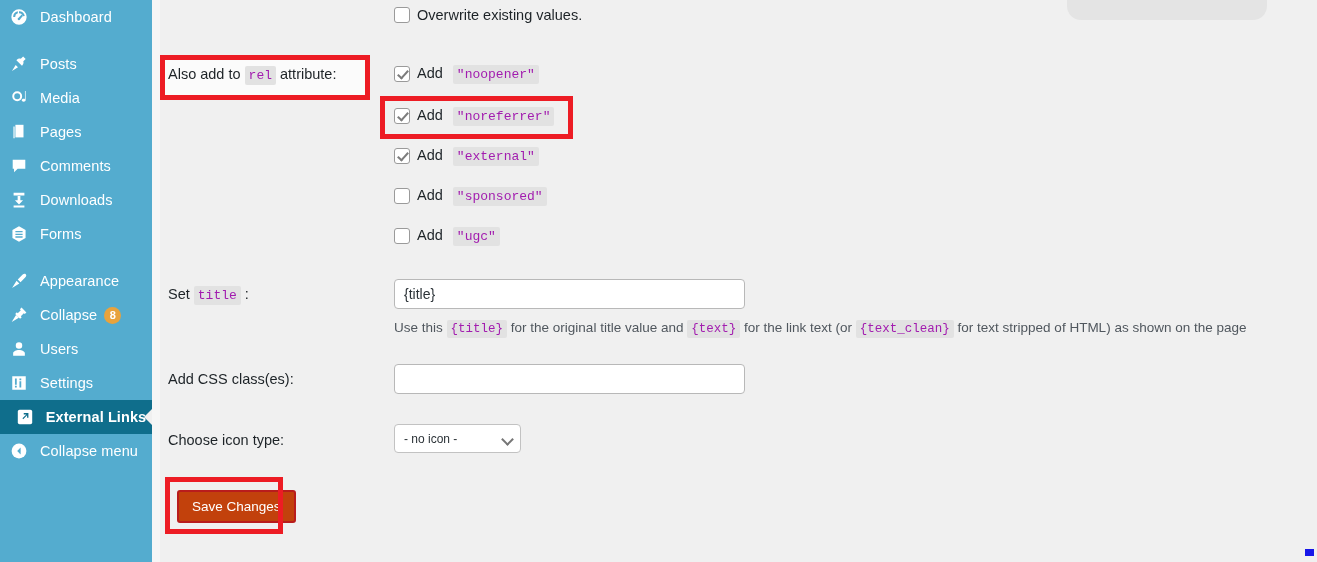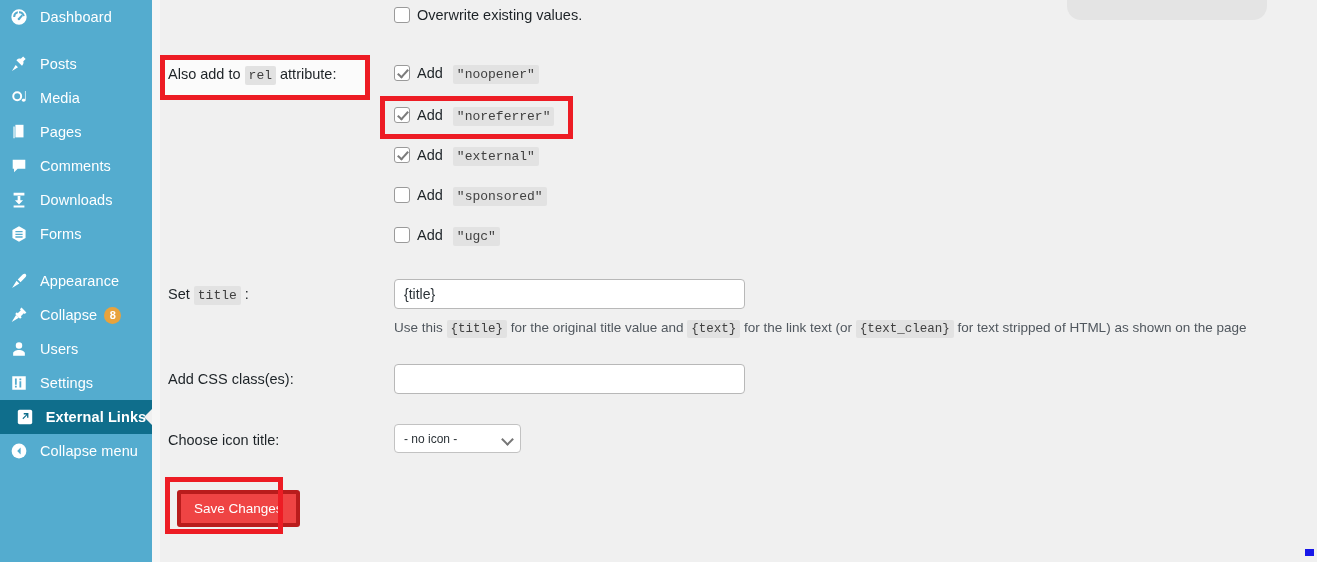--- a/index.html
+++ b/index.html
@@ -89,28 +89,28 @@
 
   .row { position: absolute; }
   .flabel {
     color: #1d2327;
     font-size: 14.5px;
     white-space: nowrap;
   }
   code, .code {
     font-family: "Liberation Mono", monospace;
     background: #e2e2e2;
-    color: #404040;
+    color: #a21caf;
     font-size: 13px;
     padding: 2px 4px;
     border-radius: 2px;
   }
 
   
-  .cbrow { position: absolute; display: flex; align-items: flex-start; }
+  .cbrow { position: absolute; display: flex; align-items: flex-end; }
   .cbox {
     width: 16px; height: 16px;
     border: 1px solid #9a9a9a;
     background: #fff;
     border-radius: 3px;
     flex: 0 0 16px;
     position: relative;
   }
   .cbox.checked::after {
     content: "";
@@ -168,23 +168,23 @@
   .helptext {
     position: absolute;
     font-size: 13.5px;
     color: #50575e;
     white-space: nowrap;
   }
   .helptext .code { font-size: 12.5px; }
 
   
   .savebtn {
-    background: #ef4444;
+    background: #c2410c;
     color: #ffffff;
-    border: 4px solid #b91c1c;
+    border: 2px solid #b91c1c;
     border-radius: 3px;
     font-size: 13.5px;
     font-family: "Liberation Sans", sans-serif;
     padding: 7px 13px;
     cursor: pointer;
   }
 
   
   .annot {
     position: absolute;
@@ -411,21 +411,21 @@
       <span>for the original title value and</span>
       <span class="code">{text}</span>
       <span>for the link text (or</span>
       <span class="code">{text_clean}</span>
       <span>for text stripped of HTML) as shown on the page</span>
     </div>
 
     <div class="row flabel" style="left:16px; top:371px;">Add CSS class(es):</div>
     <input class="tinput" style="position: absolute; left: 242px; top: 364px; width: 351px;" type="text" value="">
 
-    <div class="row flabel" style="left:16px; top:432px;">Choose icon title:</div>
+    <div class="row flabel" style="left:16px; top:432px;">Choose icon type:</div>
     <div class="selwrap" style="position:absolute; left:242px; top:424px;">
       <select class="tselect">
         <option>- no icon -</option>
       </select>
       <span class="chev"></span>
     </div>
 
     <button class="savebtn" style="position:absolute; left:25px; top:490px;">Save Changes</button>
 
     <div class="annot filled" style="left:8px; top:55px; width:210px; height:45px; z-index:5;"></div>

